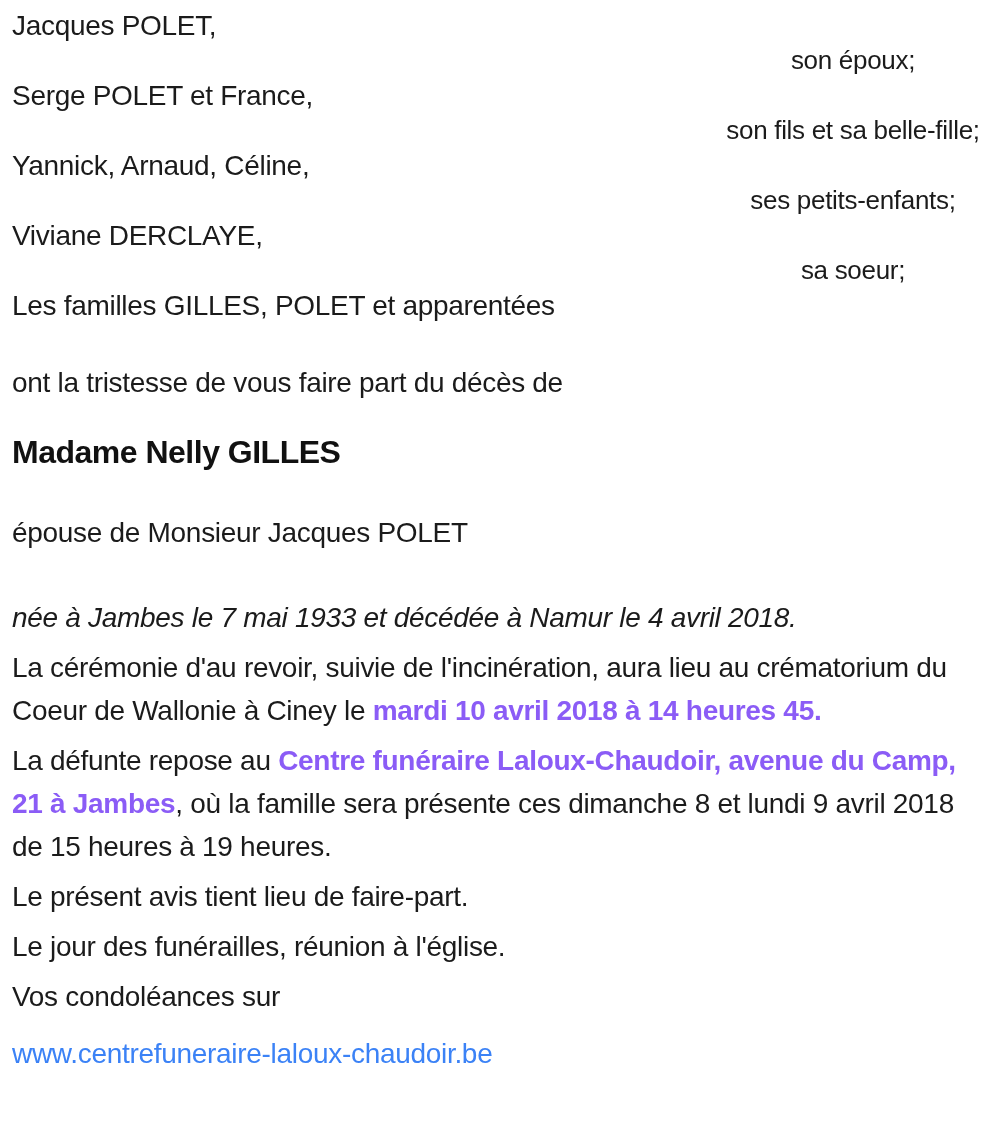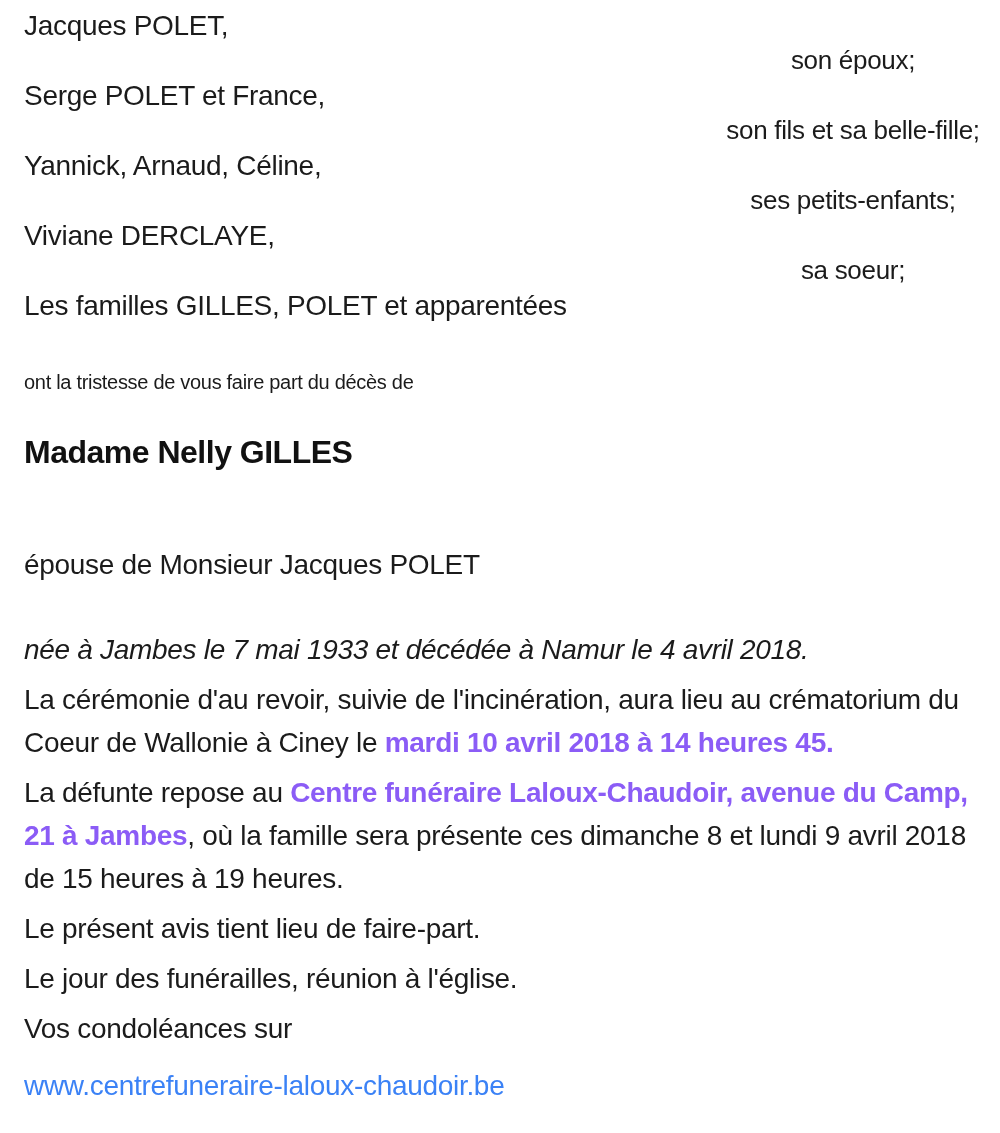--- a/index.html
+++ b/index.html
@@ -4,57 +4,57 @@
 <style>
   * { margin: 0; padding: 0; box-sizing: border-box; }
   html, body {
     background: #ffffff;
     font-family: "Liberation Sans", sans-serif;
     color: #1b1b1b;
   }
   .page {
     width: 1000px;
     height: 1133px;
-    padding: 8px 12px 0 24px;
+    padding: 8px 12px 0 12px;
     overflow: hidden;
     letter-spacing: -0.3px;
   }
   
   .family { margin-bottom: 0; }
   .pair { margin: 0; }
   .name {
     font-size: 28px;
     line-height: 35px;
     text-align: left;
   }
   .relation {
     font-size: 26px;
     line-height: 35px;
     text-align: center;
     width: 270px;
     margin-left: auto;
   }
   
   .intro {
-    font-size: 20px;
+    font-size: 28px;
     line-height: 43px;
     margin-top: 38px;
   }
   .deceased {
     font-size: 32px;
     line-height: 46px;
     font-weight: bold;
     color: #111111;
     margin-top: 25px;
     letter-spacing: -0.5px;
   }
   .spouse {
     font-size: 28px;
     line-height: 43px;
-    margin-top: 68px;
+    margin-top: 36px;
   }
   .para {
     font-size: 28px;
     line-height: 43px;
     margin-top: 7px;
   }
   .para.first-body { margin-top: 42px; font-style: italic; }
   .para strong { font-weight: bold; color: #8b5cf6; }
   .url {
     font-size: 28px;

